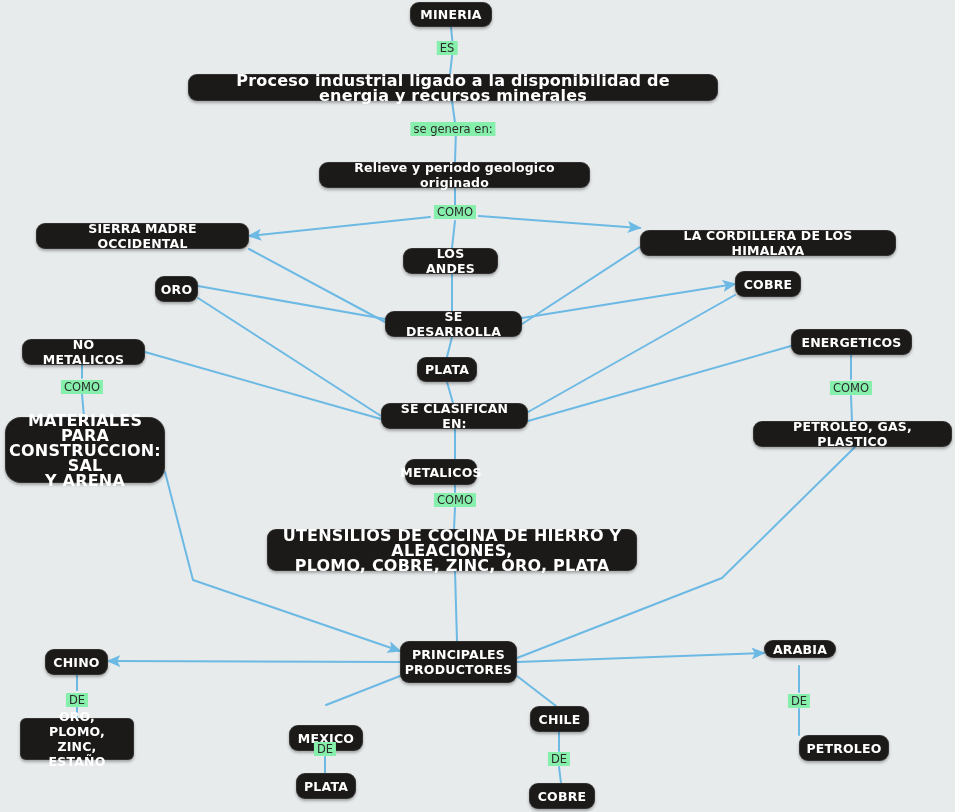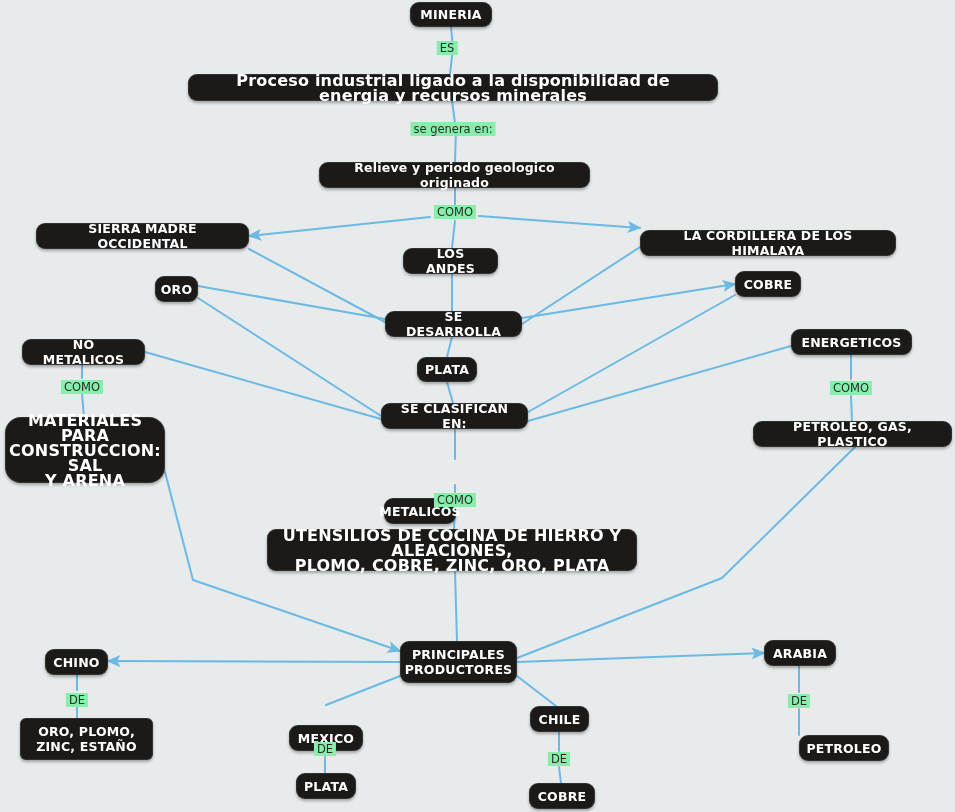--- a/index.html
+++ b/index.html
@@ -129,28 +129,28 @@
       <div class="node" style="left: 735px; top: 271px; width: 66px; height: 26px;">COBRE</div>
       <div class="node" style="left: 385px; top: 311px; width: 137px; height: 26px;">SE DESARROLLA</div>
       <div class="node" style="left: 22px; top: 339px; width: 123px; height: 26px;">NO METALICOS</div>
       <div class="node" style="left: 791px; top: 329px; width: 121px; height: 26px;">ENERGETICOS</div>
       <div class="node" style="left: 417px; top: 357px; width: 60px; height: 25px;">PLATA</div>
       <div class="node" style="left: 381px; top: 403px; width: 147px; height: 26px;">SE CLASIFICAN EN:</div>
       <div class="node small" style="left: 5px; top: 417px; width: 160px; height: 66px; border-radius: 16px;">MATERIALES PARA
 CONSTRUCCION: SAL
 Y ARENA</div>
       <div class="node" style="left: 753px; top: 421px; width: 199px; height: 26px;">PETROLEO, GAS, PLASTICO</div>
-      <div class="node" style="left: 384px; top: 459px; width: 72px; height: 26px; margin-top: 39px;">METALICOS</div>
+      <div class="node" style="left: 405px; top: 459px; width: 72px; height: 26px;">METALICOS</div>
       <div class="node small" style="left: 267px; top: 529px; width: 370px; height: 42px;">UTENSILIOS DE COCINA DE HIERRO Y ALEACIONES,
 PLOMO, COBRE, ZINC, ORO, PLATA</div>
       <div class="node" style="left: 45px; top: 649px; width: 63px; height: 26px;">CHINO</div>
       <div class="node" style="left: 400px; top: 641px; width: 117px; height: 42px;">PRINCIPALES
 PRODUCTORES</div>
-      <div class="node" style="left: 764px; top: 640px; width: 72px; height: 26px;">ARABIA</div>
-      <div class="node" style="left: 20px; top: 718px; width: 133px; height: 42px; border-radius: 6px;">ORO, PLOMO,
+      <div class="node" style="left: 764px; top: 640px; width: 72px; height: 18px;">ARABIA</div>
+      <div class="node" style="left: 20px; top: 718px; width: 114px; height: 42px; border-radius: 6px;">ORO, PLOMO,
 ZINC, ESTAÑO</div>
       <div class="node" style="left: 289px; top: 705px; width: 74px; height: 26px; margin-top: 20px;">MEXICO</div>
       <div class="node" style="left: 530px; top: 706px; width: 59px; height: 26px;">CHILE</div>
       <div class="node" style="left: 755px; top: 735px; width: 90px; height: 26px; margin-left: 44px;">PETROLEO</div>
       <div class="node" style="left: 296px; top: 773px; width: 60px; height: 26px;">PLATA</div>
       <div class="node" style="left: 529px; top: 783px; width: 66px; height: 26px;">COBRE</div>
     </div>
   <div id="labels-group">
       <span class="edge-label" style="left: 447px; top: 48px;">ES</span>
       <span class="edge-label" style="left: 453px; top: 129px; text-align: center;">se genera en:</span>

